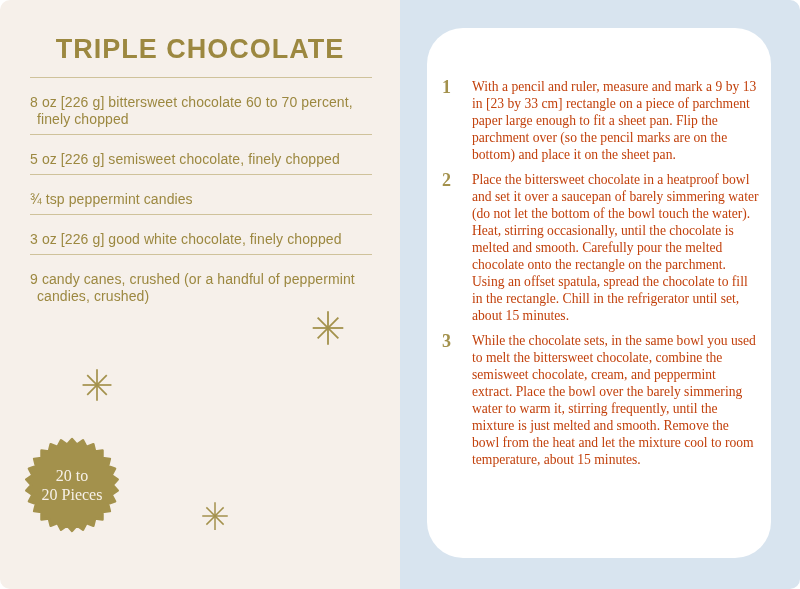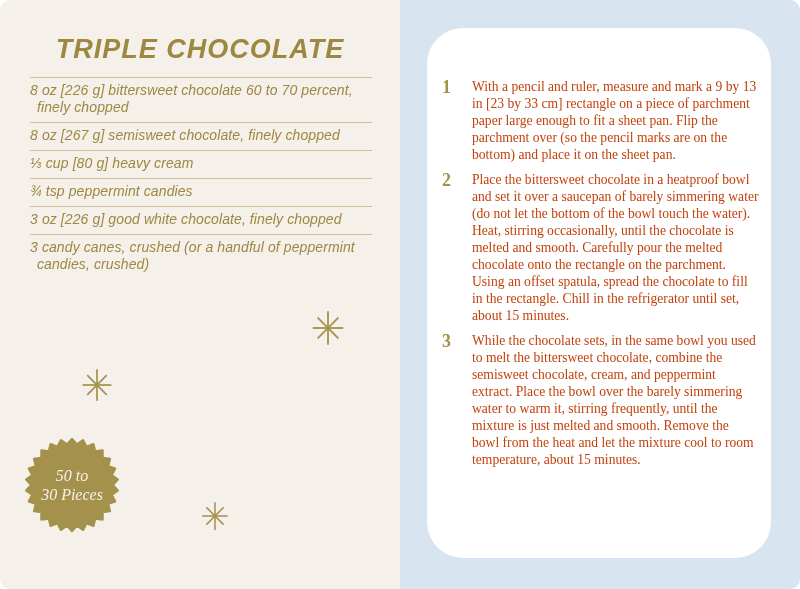--- a/index.html
+++ b/index.html
@@ -10,21 +10,20 @@
     border-radius: 10px;
     overflow: hidden;
     font-family: "Liberation Sans", sans-serif;
   }
   
   .left-panel {
     position: relative;
     width: 400px; height: 100%;
     background: #F6F0EA;
     flex: 0 0 400px;
-    font-style: italic;
   }
   .title {
     margin: 33px 20px 0;
     text-align: center;
     color: #9C8840;
     font-size: 27px;
     line-height: 33px;
     font-weight: bold;
     letter-spacing: 1px;
   }
@@ -34,21 +33,21 @@
     margin: 11px 0 0 30px;
     padding: 0;
     width: 342px;
     color: #9C8840;
     font-size: 14px;
     line-height: 17px;
     letter-spacing: 0.1px;
   }
   .ingredients li {
     border-top: 1px solid #CFC29B;
-    padding: 4px 0 6px 7px;
+    padding: 16px 0 6px 7px;
     text-indent: -7px;
   }
   .sparkle { position: absolute; color: #A3914C; }
   .sparkle svg { display: block; width: 100%; height: 100%; }
   .sparkle-1 { left: 310px; top: 310px; width: 36px; height: 36px; }
   .sparkle-2 { left: 80px;  top: 368px; width: 34px; height: 34px; }
   .sparkle-3 { left: 200px; top: 501px; width: 30px; height: 30px; }
   .badge {
     position: absolute;
     left: 24px; top: 437px;
@@ -110,25 +109,24 @@
 
 <div class="page">
 
   <div class="left-panel">
     <h1 class="title">
       <span>TRIPLE CHOCOLATE</span>
     </h1>
 
     <ul class="ingredients">
       <li>8 oz [226 g] bittersweet chocolate 60 to 70 percent, finely chopped</li>
-      <li>8 oz [267 g] semisweet chocolate, finely chopped</li>
-      <li>⅓ cup [80 g] heavy cream</li>
+      <li>5 oz [226 g] semisweet chocolate, finely chopped</li>
       <li>¾ tsp peppermint candies</li>
       <li>3 oz [226 g] good white chocolate, finely chopped</li>
-      <li>3 candy canes, crushed (or a handful of peppermint candies, crushed)</li>
+      <li>9 candy canes, crushed (or a handful of peppermint candies, crushed)</li>
     </ul>
 
     <div class="sparkle sparkle-1">
       <svg viewBox="0 0 40 40" aria-hidden="true">
         <g stroke="currentColor" stroke-width="2">
           <line x1="20" y1="1.5" x2="20" y2="38.5"></line>
           <line x1="3" y1="20" x2="37" y2="20"></line>
           <line x1="8.5" y1="8.5" x2="31.5" y2="31.5"></line>
           <line x1="31.5" y1="8.5" x2="8.5" y2="31.5"></line>
         </g>
@@ -153,22 +151,22 @@
           <line x1="31.5" y1="8.5" x2="8.5" y2="31.5"></line>
         </g>
       </svg>
     </div>
 
     <div class="badge">
       <svg viewBox="0 0 100 100" aria-hidden="true">
         <path id="badge-star-path" fill="currentColor" stroke="currentColor" stroke-width="2.5" stroke-linejoin="round" d="M50.00,2.00L55.12,7.81L61.49,3.39L65.07,10.26L72.31,7.50L74.14,15.02L81.83,14.07L81.81,21.82L89.50,22.73L87.63,30.25L94.88,32.98L91.27,39.83L97.65,44.21L92.50,50.00L97.65,55.79L91.27,60.17L94.88,67.02L87.63,69.75L89.50,77.27L81.81,78.18L81.83,85.93L74.14,84.98L72.31,92.50L65.07,89.74L61.49,96.61L55.12,92.19L50.00,98.00L44.88,92.19L38.51,96.61L34.93,89.74L27.69,92.50L25.86,84.98L18.17,85.93L18.19,78.18L10.50,77.27L12.37,69.75L5.12,67.02L8.73,60.17L2.35,55.79L7.50,50.00L2.35,44.21L8.73,39.83L5.12,32.98L12.37,30.25L10.50,22.73L18.19,21.82L18.17,14.07L25.86,15.02L27.69,7.50L34.93,10.26L38.51,3.39L44.88,7.81Z"></path>
       </svg>
       <div class="badge-text">
-        <span>50 to</span>
-        <span>30 Pieces</span>
+        <span>20 to</span>
+        <span>20 Pieces</span>
       </div>
     </div>
   </div>
 
   <div class="right-panel">
     <div class="card">
       <ol class="steps">
         <li class="step">
           <span class="step-num">1</span>
           <p class="step-text">With a pencil and ruler, measure and mark a 9 by 13 in [23 by 33 cm] rectangle on a piece of parchment paper large enough to fit a sheet pan. Flip the parchment over (so the pencil marks are on the bottom) and place it on the sheet pan.</p>

